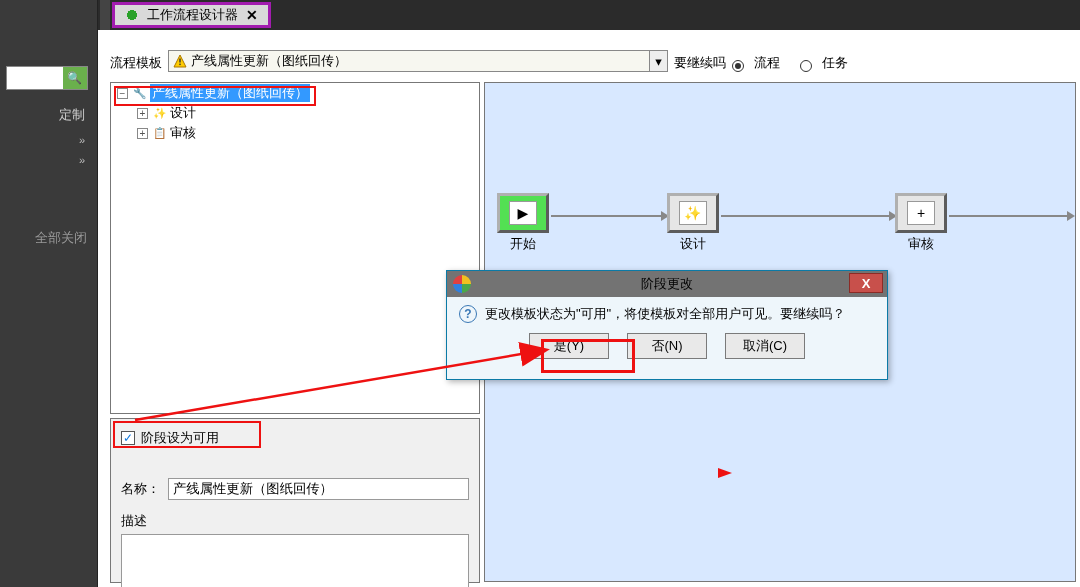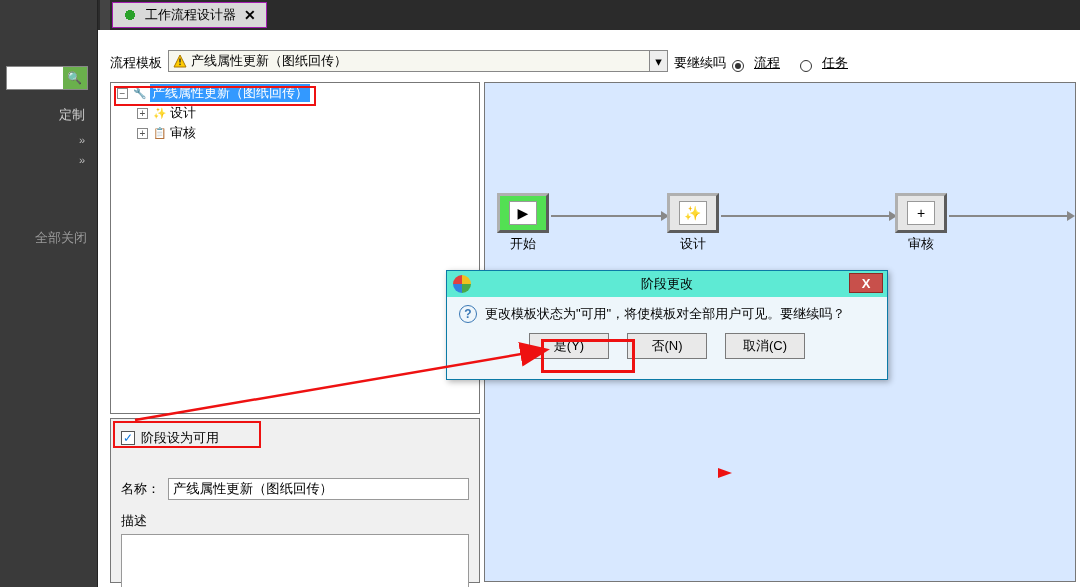--- a/index.html
+++ b/index.html
@@ -11,33 +11,33 @@
   .sidebar-search { position: absolute; left: 6px; top: 66px; width: 82px; height: 24px; background:#fff; border:1px solid #888; display:flex; align-items:center; }
   .sidebar-search .sicon { width:24px; height:22px; background:#6ab04c; display:flex; align-items:center; justify-content:center; color:#fff; font-size:12px; margin-left:auto; }
   .sidebar-item { display:block; text-align:right; padding:6px 12px 6px 4px; color:#cfcfcf; font-size:13px; }
   .sidebar-chevron { text-align:right; padding:4px 12px; color:#bbb; font-size:11px; }
   .sidebar-close-all { position:absolute; bottom:340px; right:10px; color:#9a9a9a; font-size:13px; }
   .sidebar-items-box { margin-top: 100px; margin-left: 20px; }
 
   
   .tabbar { position:absolute; left:98px; top:0; right:0; height:30px; background:#2b2b2b; }
   .win-ctrl { position:absolute; left:100px; top:0; width:10px; height:30px; background:#444; }
-  .tab { position:absolute; left:112px; top:2px; height:26px; background:#d9d9d9; border:1px solid #a21caf; display:flex; align-items:center; padding:0 10px; font-size:13px; gap:8px; }
+  .tab { position:absolute; left:112px; top:2px; height:26px; background:#d9d9d9; border:3px solid #a21caf; display:flex; align-items:center; padding:0 10px; font-size:13px; gap:8px; }
   .tab .tab-icon { width:14px; height:14px; background: radial-gradient(circle at 7px 7px, #2aa12a 0 5px, transparent 5px); }
   .tab .x { font-weight:bold; font-size:14px; }
 
   
   .toolbar { position:absolute; left:110px; top:48px; right:8px; height:24px; display:flex; align-items:flex-end; font-size:13px; gap:6px; }
   .tmpl-dd { width:500px; height:22px; border:1px solid #888; background:#f7f7f0; display:flex; align-items:center; padding-left:4px; position:relative; }
   .tmpl-dd .warn { width:14px; height:14px; margin-right:4px; }
   .tmpl-dd .warn svg { display:block; }
   .tmpl-dd .ddbtn { position:absolute; right:0; top:0; width:18px; height:100%; border-left:1px solid #888; display:flex; align-items:center; justify-content:center; background:#eee; }
   .radio { width:12px; height:12px; border:1px solid #333; border-radius:50%; display:inline-flex; align-items:center; justify-content:center; }
   .radio.sel::after { content:""; width:6px; height:6px; border-radius:50%; background:#333; }
-  .rlabel { margin-left:4px; margin-right:14px;text-decoration:underline; }
+  .rlabel { margin-left:4px; margin-right:14px; }
 
   
   .tree-pane { position:absolute; left:110px; top:82px; width:370px; height:332px; border:1px solid #777; background:#fff; }
   .tree-row { display:flex; align-items:center; height:20px; font-size:13px; padding-left:6px; gap:2px; }
   .plusminus { width:11px; height:11px; border:1px solid #888; color:#555; font-size:10px; line-height:9px; text-align:center; margin-right:2px; }
   .tree-icon { width:16px; height:16px; display:inline-flex; align-items:center; justify-content:center; font-size:11px; }
   .tree-root { background:#3399ff; color:#fff; padding:0 2px; }
   .tree-root-hl { position:absolute; left:114px; top:86px; width:202px; height:20px; border:2px solid #e11; pointer-events:none; }
   .indent { width:18px; display:inline-block; }
 
@@ -55,21 +55,21 @@
   .chk-row { display:flex; align-items:center; gap:6px; }
   .chk { width:14px; height:14px; border:1px solid #555; background:#fff; color:#1077dd; font-size:12px; line-height:12px; text-align:center; }
   .chk-hl { position:absolute; left:113px; top:421px; width:148px; height:27px; border:2px solid #e11; pointer-events:none; }
   .name-row { display:flex; align-items:center; gap:8px; margin-top:31px; }
   .name-input { flex:1; height:22px; border:1px solid #999; padding-left:4px; background:#fff; }
   .desc-row { margin-top:12px; }
   .desc-ta { margin-top:4px; width:348px; height:60px; border:1px solid #999; background:#fff; resize:none; }
 
   
   .dialog { position:absolute; left:446px; top:270px; width:442px; height:110px; background:#eef6fb; border:1px solid #0b7aa6; box-shadow:2px 2px 6px rgba(0,0,0,.3); }
-  .dlg-title { height:26px; background:#5eead4; display:flex; align-items:center; font-size:13px; position:relative; }
+  .dlg-title { height:26px; background:#737373; display:flex; align-items:center; font-size:13px; position:relative; }
   .dlg-title .dlg-icon { width:18px; height:18px; margin:0 6px; background: conic-gradient(#f0c020 0 90deg,#4aa84a 90deg 180deg,#3080e0 180deg 270deg,#e04040 270deg 360deg); border-radius:50%; }
   .dlg-title-text { position:absolute; left:50%; transform:translateX(-50%); }
   .dlg-x { position:absolute; right:4px; top:2px; width:34px; height:20px; background:#c8504b; color:#fff; display:flex; align-items:center; justify-content:center; font-weight:bold; border:1px solid #8b2b26; }
   .dlg-body { padding:8px 12px; font-size:13px; display:flex; align-items:flex-start; gap:8px; }
   .qmark { width:18px; height:18px; border-radius:50%; border:1px solid #3a78b5; color:#3a78b5; text-align:center; line-height:16px; font-weight:bold; font-size:12px; }
   .dlg-btns { display:flex; gap:18px; justify-content:center; margin-top:2px; }
   .dlg-btn { width:80px; height:26px; border:1px solid #7a7a7a; background:#e9e9e9; font-size:13px; display:flex; align-items:center; justify-content:center; cursor:pointer; }
   .yes-hl { position:absolute; left:541px; top:339px; width:94px; height:34px; border:3px solid #e11; pointer-events:none; }
 
   

